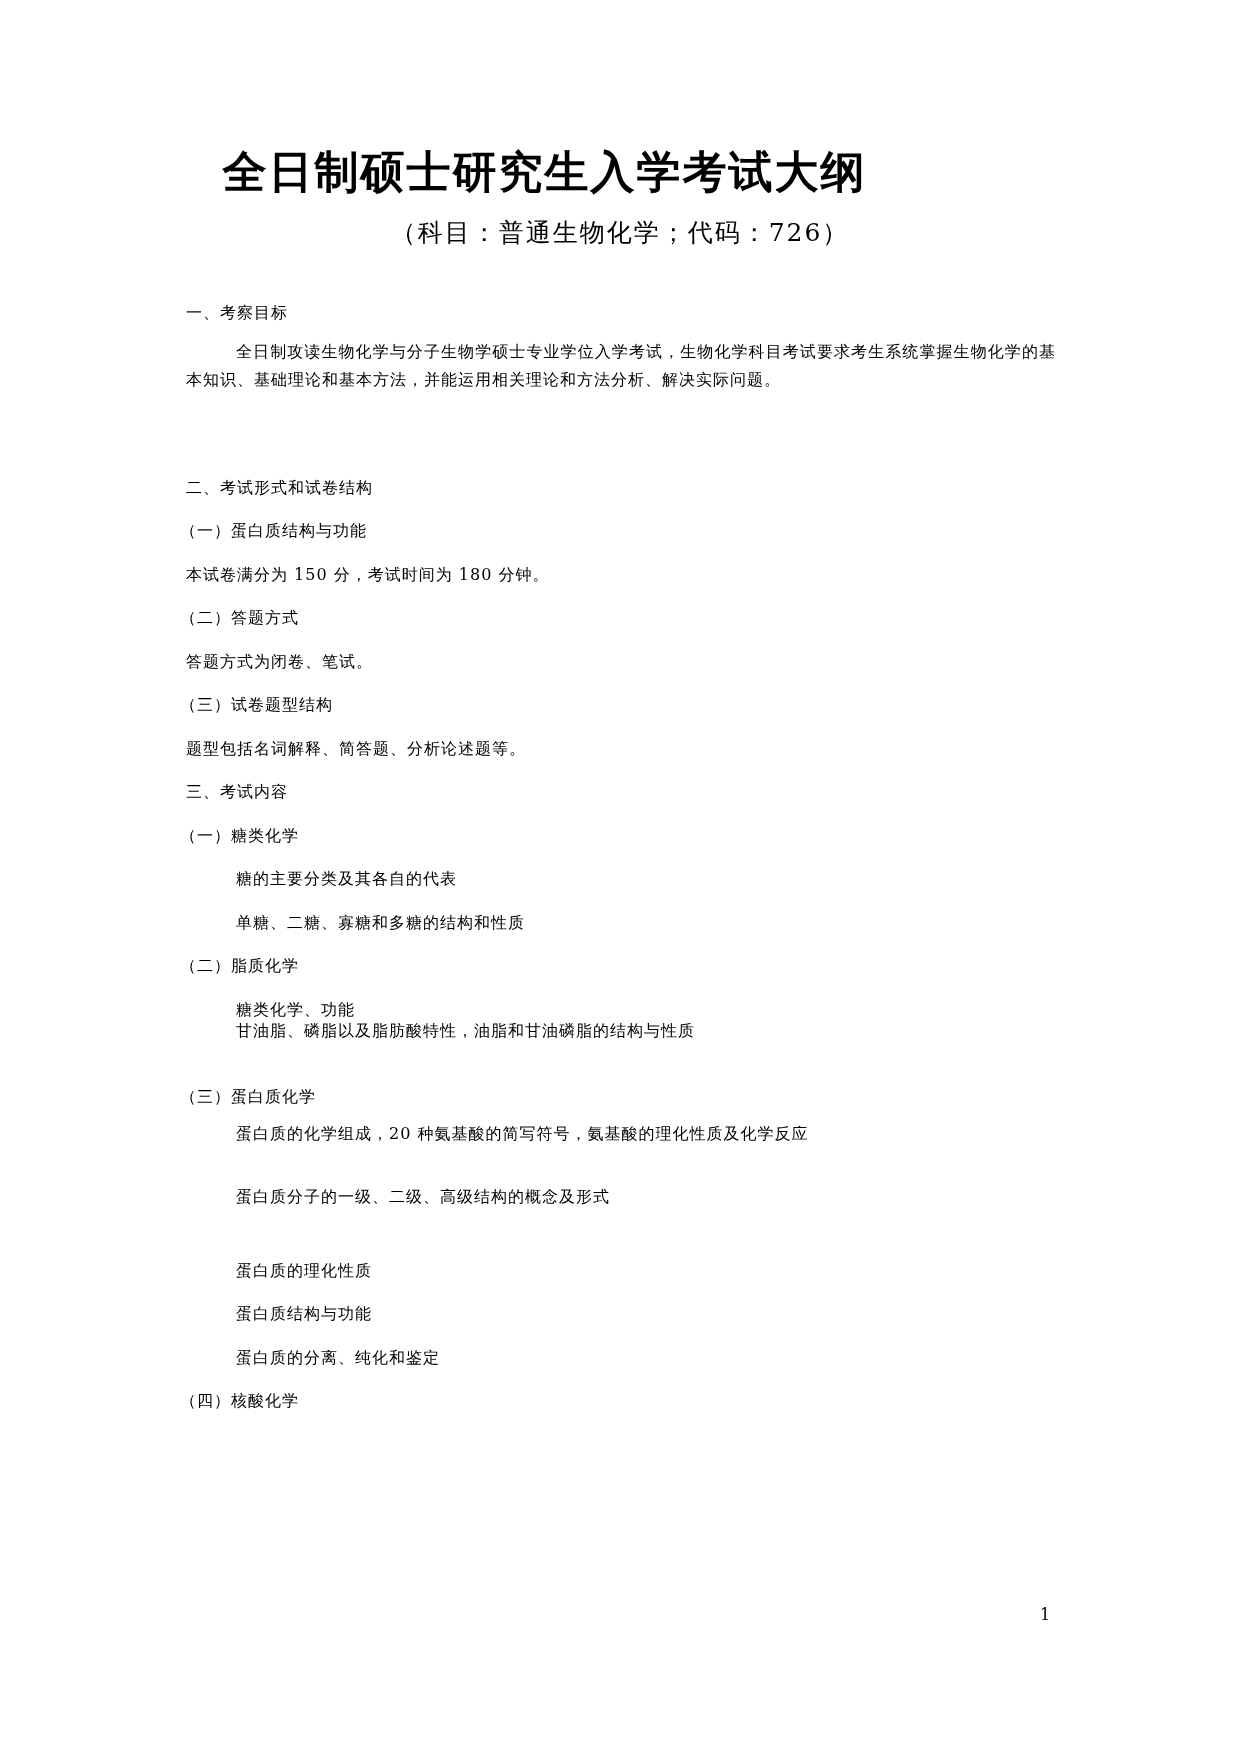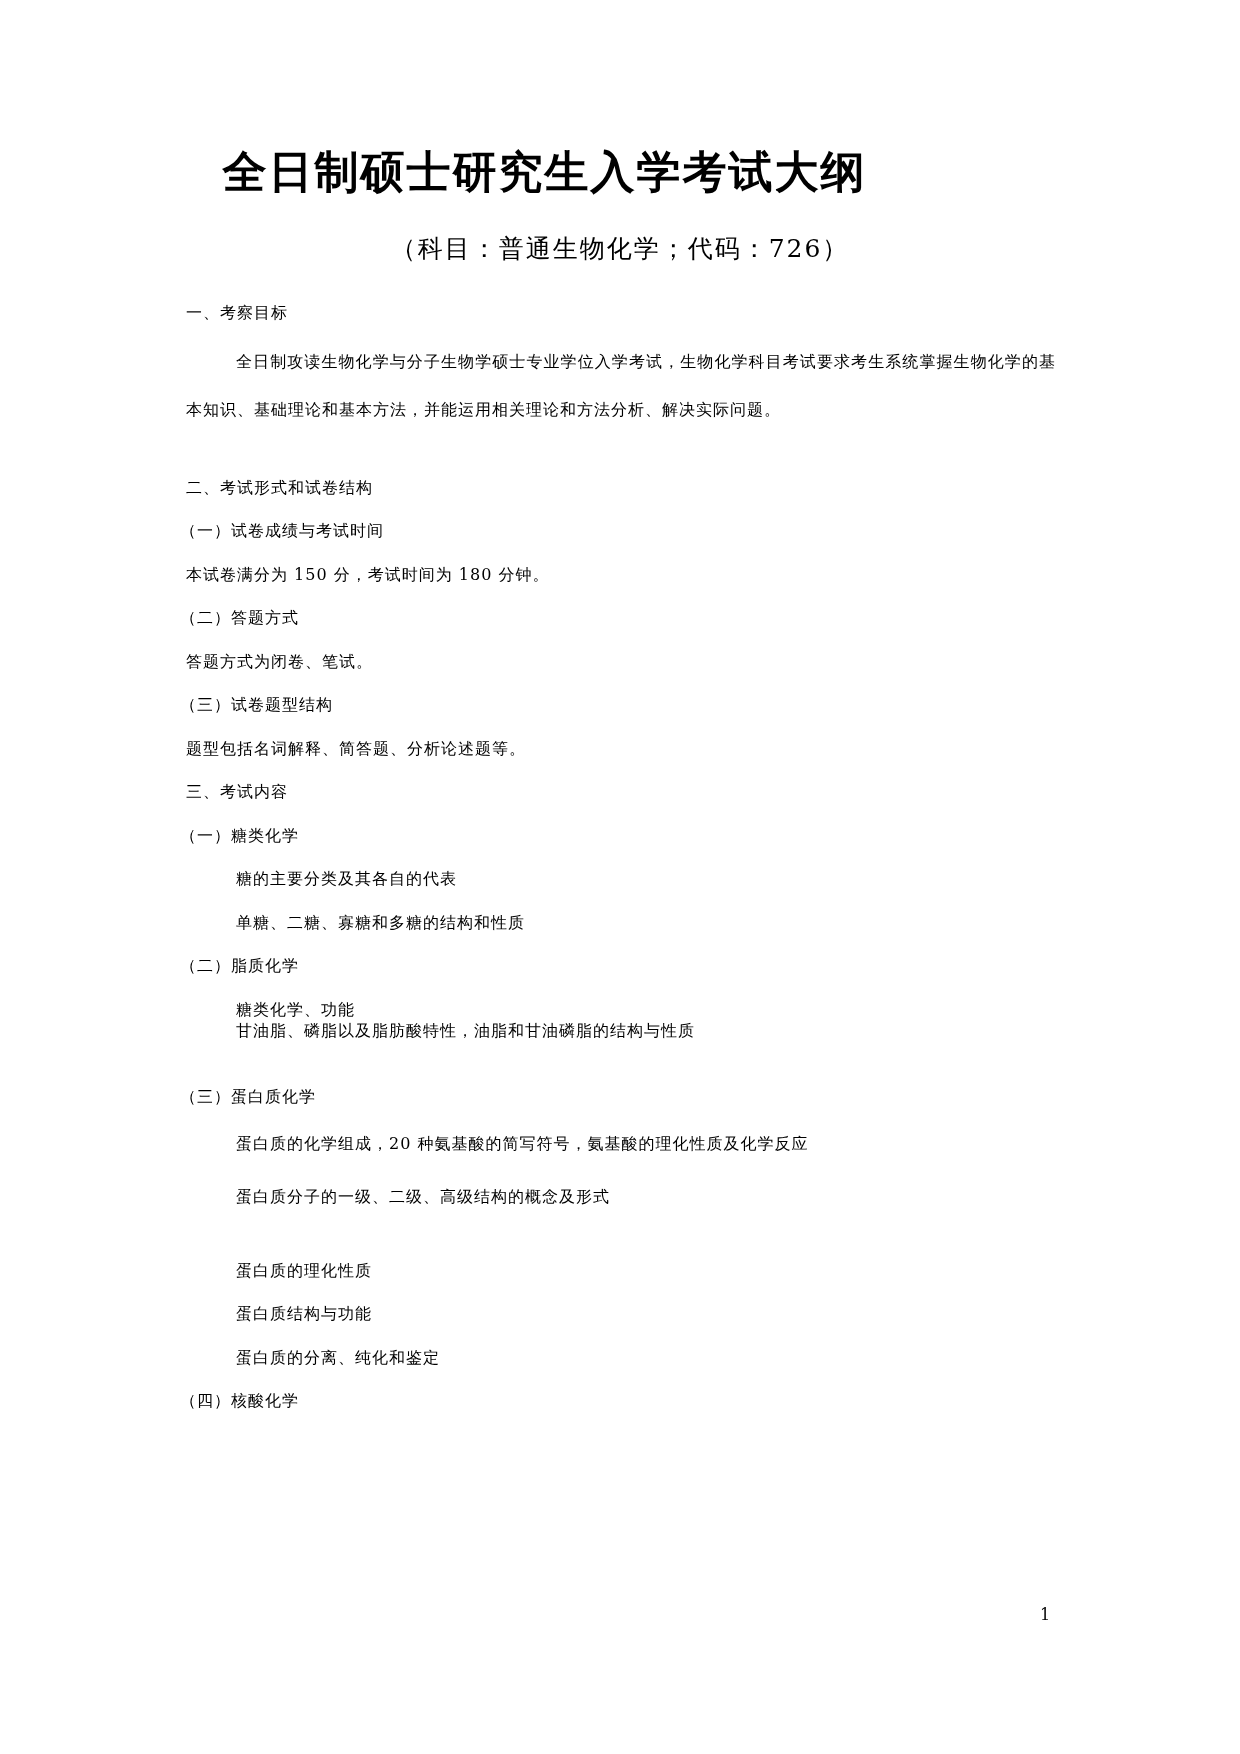--- a/index.html
+++ b/index.html
@@ -6,41 +6,41 @@
   body {
     width: 1240px; height: 1754px; position: relative; overflow: hidden;
     font-family: "DejaVu Serif", "Liberation Serif", serif; color: #000;
   }
   .title {
     position: absolute; top: 143px; left: 0; width: 1089px; text-align: center;
     font-size: 44px; font-weight: bold; letter-spacing: 2px;
     font-family: "DejaVu Sans", sans-serif;
   }
   .subtitle {
-    position: absolute; top: 232px; left: 0; width: 1240px; text-align: center;
+    position: absolute; top: 216px; left: 0; width: 1240px; text-align: center;
     font-size: 25px; letter-spacing: 2px;
   }
   .line { position: absolute; font-size: 16px; white-space: nowrap; letter-spacing: 1px; }
   .l0 { left: 186px; }
   .lp { left: 180px; }
   .l1 { left: 236px; }
-  .wrap { left: 186px; width: 870px; white-space: normal; line-height: 48px; text-indent: 50px; text-align: justify; }
+  .wrap { left: 186px; width: 870px; white-space: normal; line-height: 28px; text-indent: 50px; text-align: justify; }
   .page-num { position: absolute; top: 1605px; left: 1040px; font-size: 16px; }
 </style>
 </head>
 <body>
 
 <div class="title">全日制硕士研究生入学考试大纲</div>
 <div class="subtitle">（科目：普通生物化学；代码：726）</div>
 
 <div class="line l0" style="top:303px">一、考察目标</div>
 <div class="line wrap" style="top:338px">全日制攻读生物化学与分子生物学硕士专业学位入学考试，生物化学科目考试要求考生系统掌握生物化学的基本知识、基础理论和基本方法，并能运用相关理论和方法分析、解决实际问题。</div>
 
 <div class="line l0" style="top:478px">二、考试形式和试卷结构</div>
-<div class="line lp" style="top:521px">（一）试卷成绩与考试时间</div>
+<div class="line lp" style="top:521px">（一）蛋白质结构与功能</div>
 <div class="line l0" style="top:565px">本试卷满分为 150 分，考试时间为 180 分钟。</div>
 <div class="line lp" style="top:608px">（二）答题方式</div>
 <div class="line l0" style="top:652px">答题方式为闭卷、笔试。</div>
 <div class="line lp" style="top:695px">（三）试卷题型结构</div>
 <div class="line l0" style="top:739px">题型包括名词解释、简答题、分析论述题等。</div>
 
 <div class="line l0" style="top:782px">三、考试内容</div>
 <div class="line lp" style="top:826px">（一）糖类化学</div>
 <div class="line l1" style="top:869px">糖的主要分类及其各自的代表</div>
 <div class="line l1" style="top:913px">单糖、二糖、寡糖和多糖的结构和性质</div>

